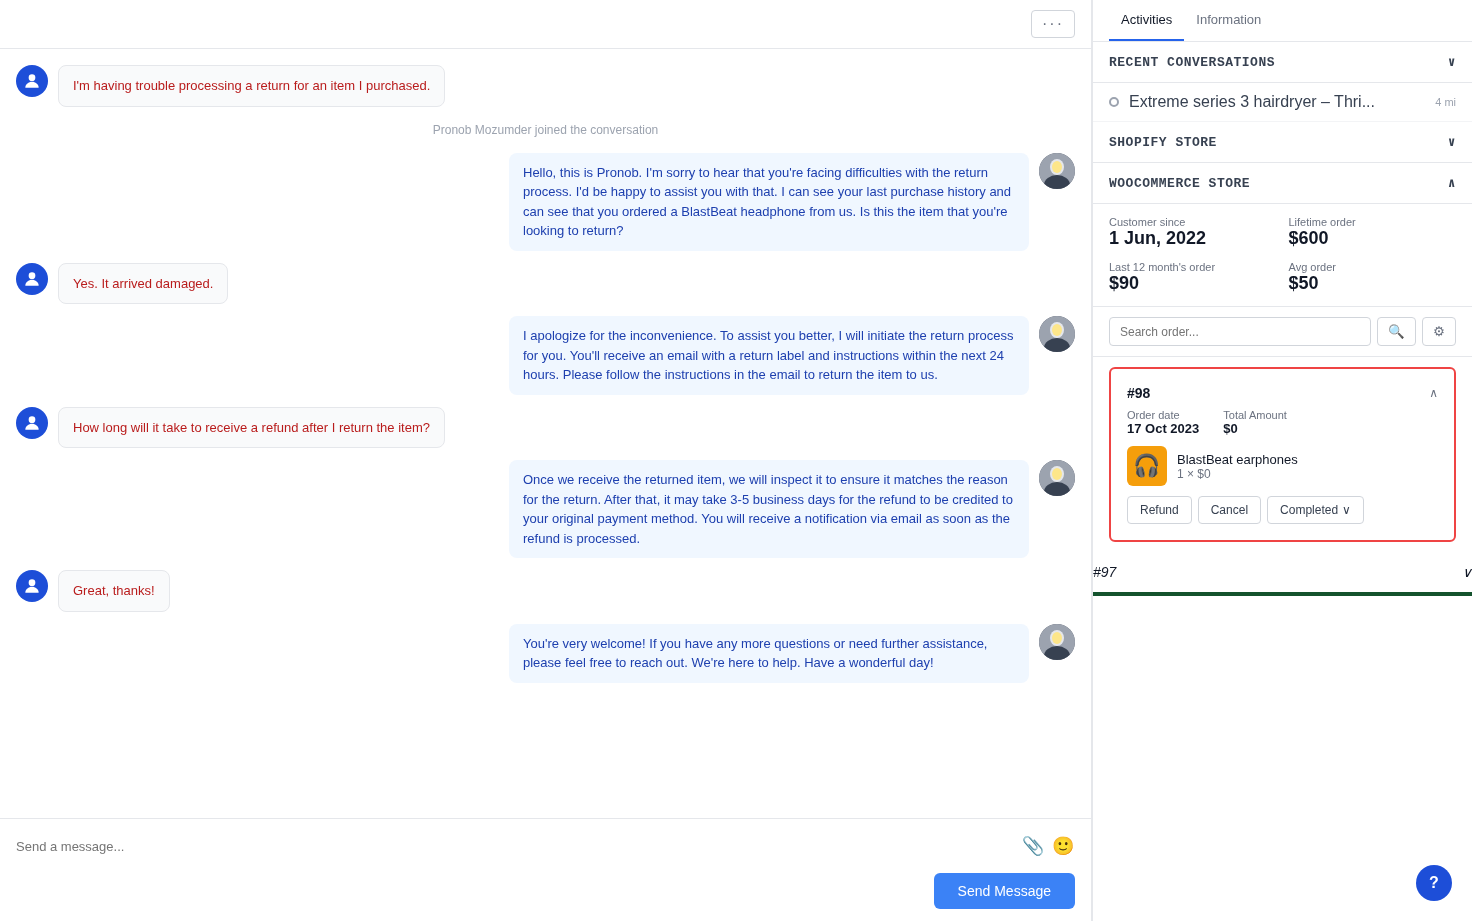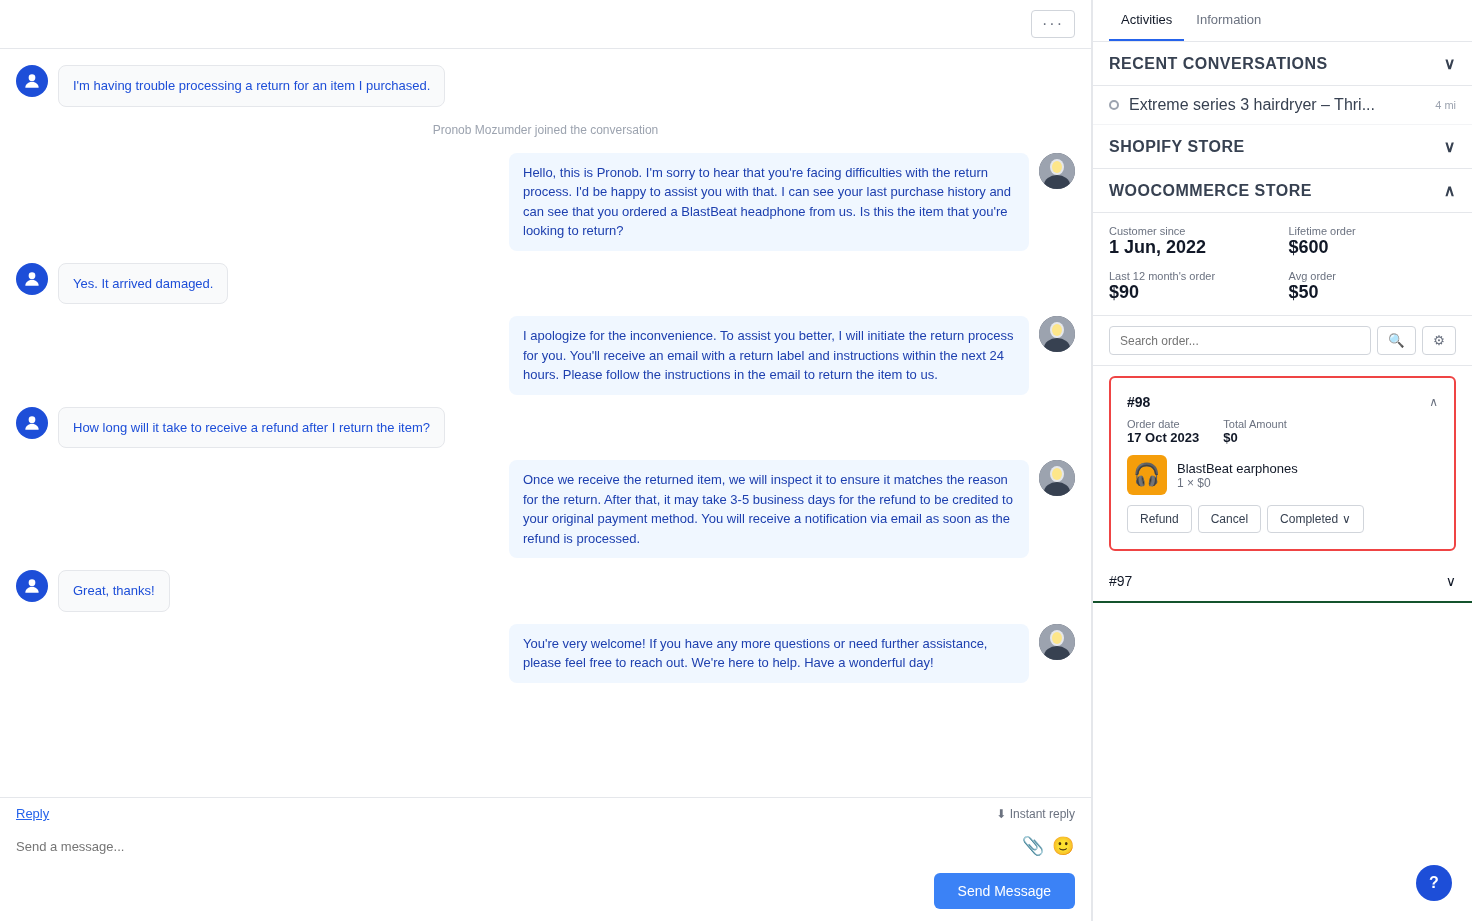--- a/index.html
+++ b/index.html
@@ -15,21 +15,21 @@
 
     .msg-row { display: flex; align-items: flex-start; gap: 10px; }
     .msg-row.agent { flex-direction: row-reverse; }
 
     .avatar-circle { width: 32px; height: 32px; border-radius: 50%; background: #1d4ed8; display: flex; align-items: center; justify-content: center; flex-shrink: 0; }
     .avatar-circle svg { width: 20px; height: 20px; fill: white; }
 
     .agent-avatar { width: 36px; height: 36px; border-radius: 50%; background: #6b7280; flex-shrink: 0; overflow: hidden; display: flex; align-items: center; justify-content: center; }
 
     .bubble { max-width: 520px; padding: 10px 14px; border-radius: 8px; line-height: 1.5; font-size: 13px; }
-    .bubble.customer { background: #f9fafb; border: 1px solid #e5e7eb; color: #1d4ed8; }
+    .bubble.customer { background: #f9fafb; border: 1px solid #e5e7eb; color: #b91c1c; }
     .bubble.agent { background: #f0f7ff; color: #1e40af; text-align: left; }
 
     .system-msg { text-align: center; color: #9ca3af; font-size: 12px; padding: 4px 0; }
 
     .chat-footer { border-top: 1px solid #e5e7eb; padding: 8px 16px 0; }
     .reply-row { display: flex; align-items: center; gap: 16px; padding-bottom: 6px; }
     .reply-link { color: #2563eb; text-decoration: underline; cursor: pointer; font-size: 13px; background: none; border: none; }
     .instant-reply { margin-left: auto; color: #6b7280; font-size: 12px; cursor: pointer; }
     .instant-reply::before { content: '⬇ '; }
 
@@ -41,21 +41,21 @@
     .send-btn { background: #3b82f6; color: white; border: none; border-radius: 6px; padding: 10px 24px; font-size: 14px; cursor: pointer; }
 
     
     .right-panel { width: 380px; background: #fff; display: flex; flex-direction: column; border-left: 1px solid #e5e7eb; overflow-y: auto; }
 
     .tabs-header { display: flex; border-bottom: 1px solid #e5e7eb; padding: 0 16px; }
     .tab { padding: 12px 12px; font-size: 13px; color: #6b7280; cursor: pointer; border-bottom: 2px solid transparent; }
     .tab.active { color: #111827; border-bottom: 2px solid #2563eb; font-weight: 500; }
 
     .section-header { display: flex; align-items: center; justify-content: space-between; padding: 12px 16px; border-bottom: 1px solid #e5e7eb; cursor: pointer; }
-    .section-header span { font-size: 16px; font-weight: 600; color: #374151; text-transform: uppercase; letter-spacing: 0.5px; }
+    .section-header span { font-size: 13px; font-weight: 600; color: #374151; text-transform: uppercase; letter-spacing: 0.5px; font-family: Liberation Mono, monospace; }
     .chevron { color: #6b7280; font-size: 12px; }
 
     .recent-item { display: flex; align-items: center; gap: 10px; padding: 10px 16px; border-bottom: 1px solid #f3f4f6; }
     .recent-dot { width: 10px; height: 10px; border-radius: 50%; border: 2px solid #9ca3af; flex-shrink: 0; }
     .recent-text { font-size: 16px; color: #374151; flex: 1; overflow: hidden; text-overflow: ellipsis; white-space: nowrap; }
     .recent-time { font-size: 11px; color: #9ca3af; flex-shrink: 0; }
 
     .woocommerce-section { padding: 0 16px 12px; border-bottom: 1px solid #e5e7eb; }
     .stats-row { display: flex; gap: 12px; margin-top: 12px; }
     .stat-block { flex: 1; }
@@ -76,21 +76,21 @@
     .order-meta-value { font-size: 13px; font-weight: 600; color: #111827; }
     .product-row { display: flex; align-items: center; gap: 10px; margin-bottom: 10px; }
     .product-thumb { width: 40px; height: 40px; background: #f59e0b; border-radius: 6px; display: flex; align-items: center; justify-content: center; }
     .product-info { flex: 1; }
     .product-name { font-size: 13px; font-weight: 500; color: #111827; }
     .product-qty { font-size: 12px; color: #6b7280; }
     .order-actions { display: flex; gap: 6px; }
     .action-btn { border: 1px solid #d1d5db; background: white; border-radius: 4px; padding: 6px 12px; font-size: 12px; cursor: pointer; color: #374151; }
     .completed-btn { border: 1px solid #d1d5db; background: white; border-radius: 4px; padding: 6px 12px; font-size: 12px; cursor: pointer; color: #374151; display: flex; align-items: center; gap: 4px; }
 
-    .order-collapsed { display: flex; align-items: center; justify-content: space-between; padding: 12px 16px; border-bottom: 2px solid #14532d; cursor: pointer; }
+    .order-collapsed { display: flex; align-items: center; justify-content: space-between; padding: 12px 0; border-bottom: 4px solid #14532d; cursor: pointer; font-style: italic; }
     .order-collapsed span { font-weight: 500; font-size: 14px; color: #111827; }
 
     .processing-badge { background: #fef3c7; color: #92400e; font-size: 11px; padding: 2px 8px; border-radius: 3px; font-weight: 500; }
     .order-93-row { display: flex; align-items: center; justify-content: space-between; padding: 12px 16px; border-bottom: 1px solid #e5e7eb; }
     .external-link { color: #2563eb; font-size: 12px; margin-left: 4px; cursor: pointer; }
 
     .help-btn { position: fixed; bottom: 20px; right: 20px; width: 36px; height: 36px; background: #1d4ed8; border-radius: 50%; display: flex; align-items: center; justify-content: center; color: white; font-weight: 700; cursor: pointer; font-size: 16px; }
   </style>
 </head>
 <body>
@@ -189,24 +189,20 @@
             <ellipse cx="18" cy="32" rx="13" ry="10" fill="#374151"></ellipse>
             <ellipse cx="18" cy="14" rx="5" ry="6" fill="#fde68a"></ellipse>
           </svg>
       </div>
       <div class="bubble agent">You're very welcome! If you have any more questions or need further assistance, please feel free to reach out. We're here to help. Have a wonderful day!</div>
     </div>
 
   </div>
 
   <div class="chat-footer">
-    <div class="reply-row">
-      <button class="reply-link">Reply</button>
-      <span class="instant-reply">Instant reply</span>
-    </div>
     <div class="message-input-row">
       <input class="message-input" type="text" placeholder="Send a message..." style="">
       <span class="input-icon">📎</span>
       <span class="input-icon">🙂</span>
     </div>
     <div class="send-btn-row">
       <button class="send-btn">Send Message</button>
     </div>
   </div>
 </div>

